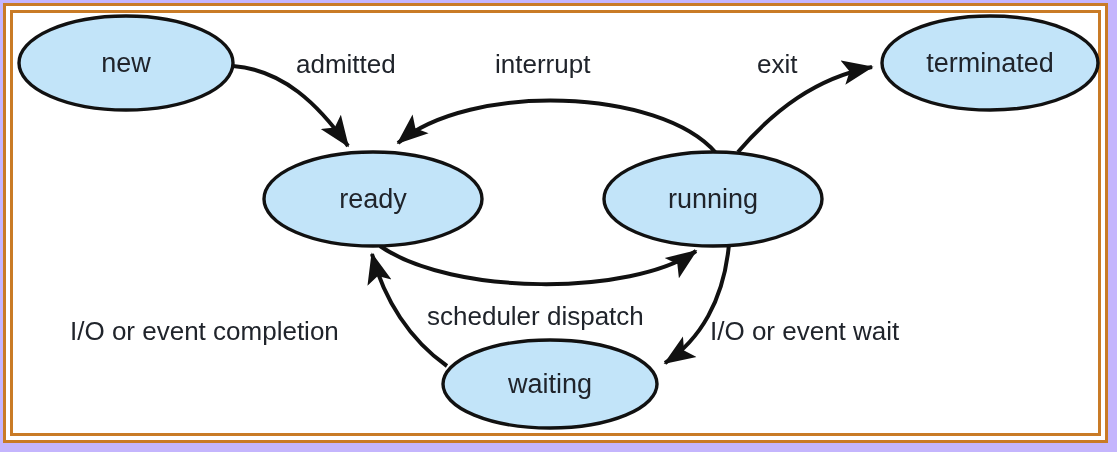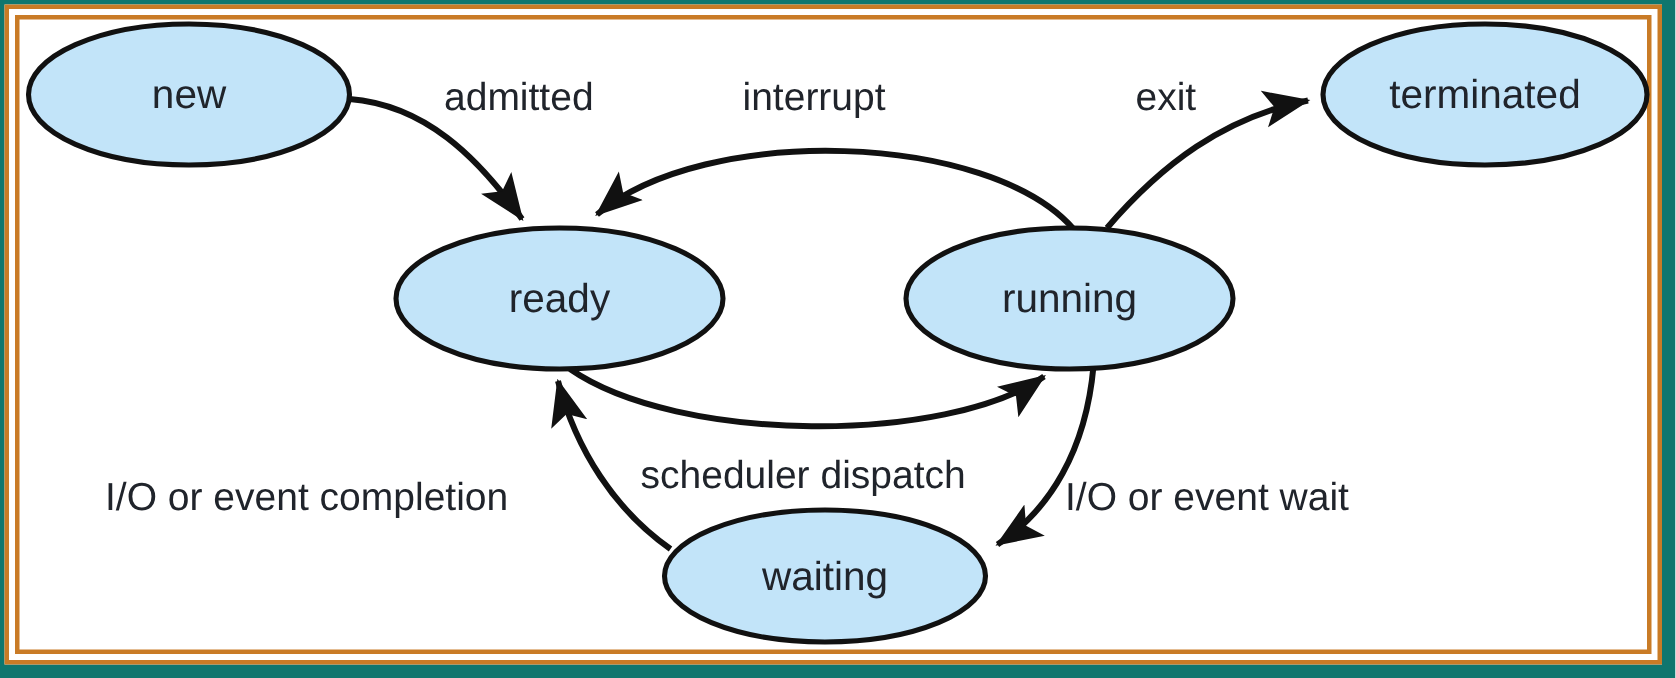--- a/index.html
+++ b/index.html
@@ -7,21 +7,21 @@
     padding: 0;
     background: #ffffff;
   }
   body {
     font-family: "Liberation Sans", sans-serif;
   }
   #figure {
     position: relative;
     width: 1117px;
     height: 452px;
-    background: #0f766e;
+    background: #c4b5fd;
     overflow: hidden;
   }
   
   #frame-outer {
     position: absolute;
     left: 3px;
     top: 3px;
     width: 1105px;
     height: 440px;
     border: 3px solid #C97B26;

